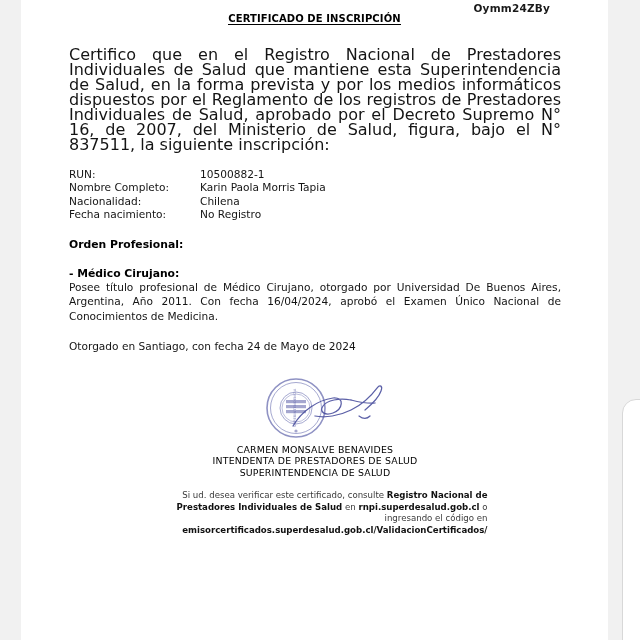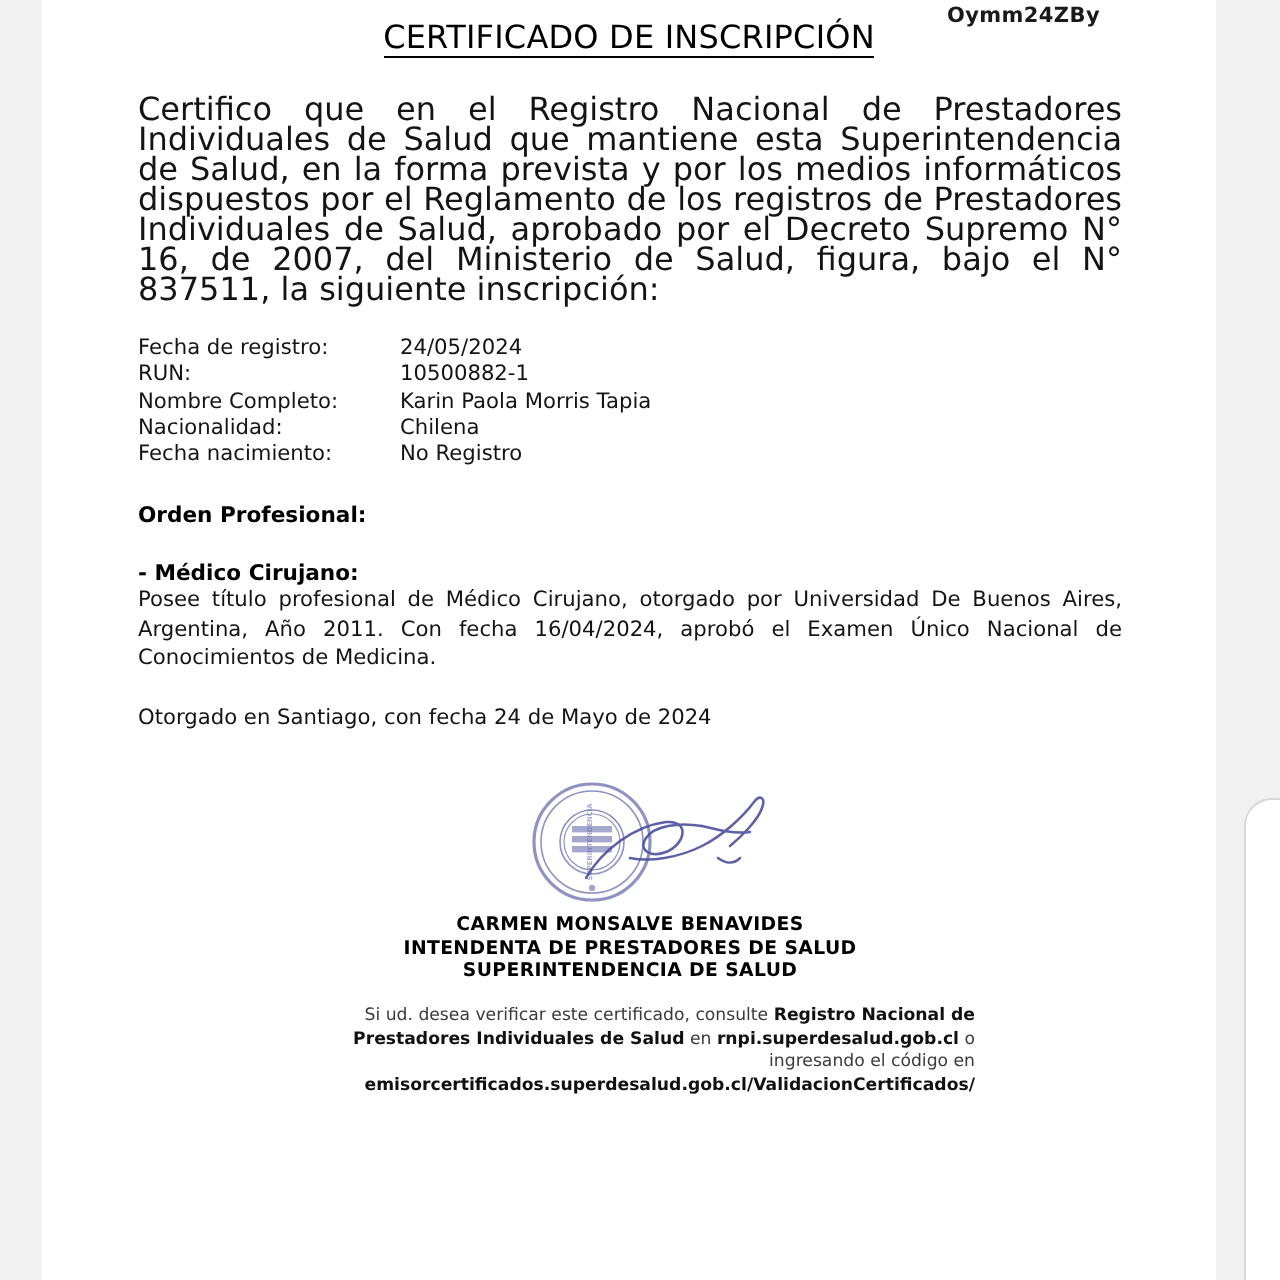--- a/index.html
+++ b/index.html
@@ -51,22 +51,22 @@
     letter-spacing: 0.2px;
     padding-left: 32px;
   }
 
   
   .title-block {
     padding-top: 12px;
     text-align: center;
   }
   .title-line {
-    font-size: 16px;
-    font-weight: normal;
+    font-size: 10px;
+    font-weight: bold;
     color: #000000;
     letter-spacing: 0.1px;
     line-height: 14.5px;
     display: block;
   }
   .title-line span {
     border-bottom: 1.4px solid #000;
     padding-bottom: 0px;
   }
 
@@ -140,21 +140,21 @@
     height: 70px;
   }
   .stamp-wrap svg { display: block; }
 
   .signer {
     text-align: center;
     margin-top: 0px;
   }
   .signer div {
     font-size: 9.4px;
-    font-weight: bold;
+    font-weight: normal;
     color: #000;
     line-height: 11.3px;
     letter-spacing: 0.2px;
   }
 
   
   .verify {
     margin: 12px auto 0 auto;
     width: 345px;
     text-align: right;
@@ -174,24 +174,20 @@
   <div class="title-block">
     <div class="title-line"><span>CERTIFICADO DE INSCRIPCIÓN</span></div>
   </div>
 
   <div class="content">
 
     <p class="intro">Certifico que en el Registro Nacional de Prestadores Individuales de Salud que mantiene esta Superintendencia de Salud, en la forma prevista y por los medios informáticos dispuestos por el Reglamento de los registros de Prestadores Individuales de Salud, aprobado por el Decreto Supremo N° 16, de 2007, del Ministerio de Salud, figura, bajo el N° 837511, la siguiente inscripción:</p>
 
     <table class="fields">
       <tbody>
-        <tr>
-          <td class="label">Fecha de registro:</td>
-          <td class="value">24/05/2024</td>
-        </tr>
         <tr>
           <td class="label">RUN:</td>
           <td class="value">10500882-1</td>
         </tr>
         <tr>
           <td class="label">Nombre Completo:</td>
           <td class="value">Karin Paola Morris Tapia</td>
         </tr>
         <tr>
           <td class="label">Nacionalidad:</td>

